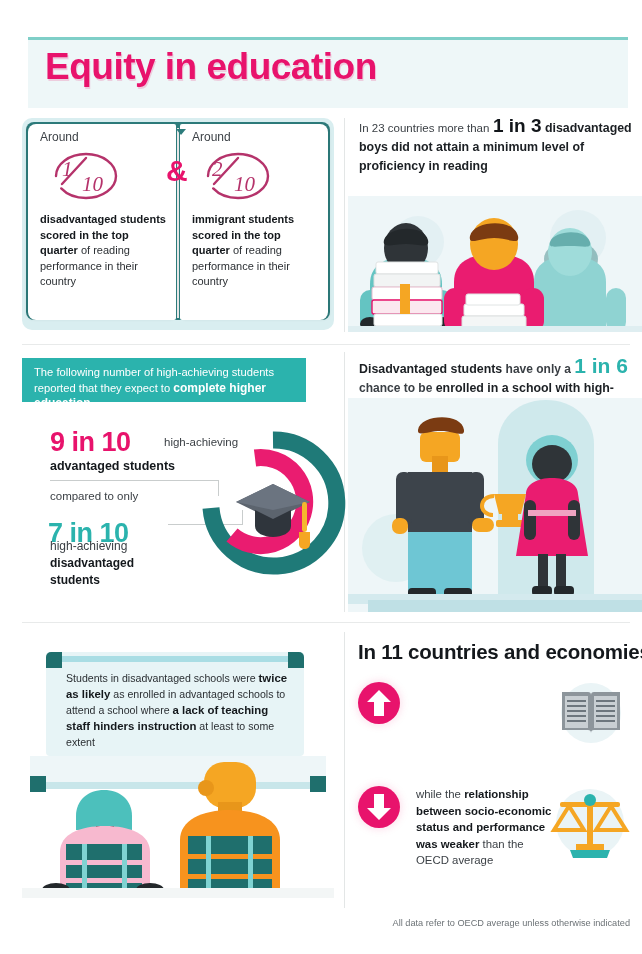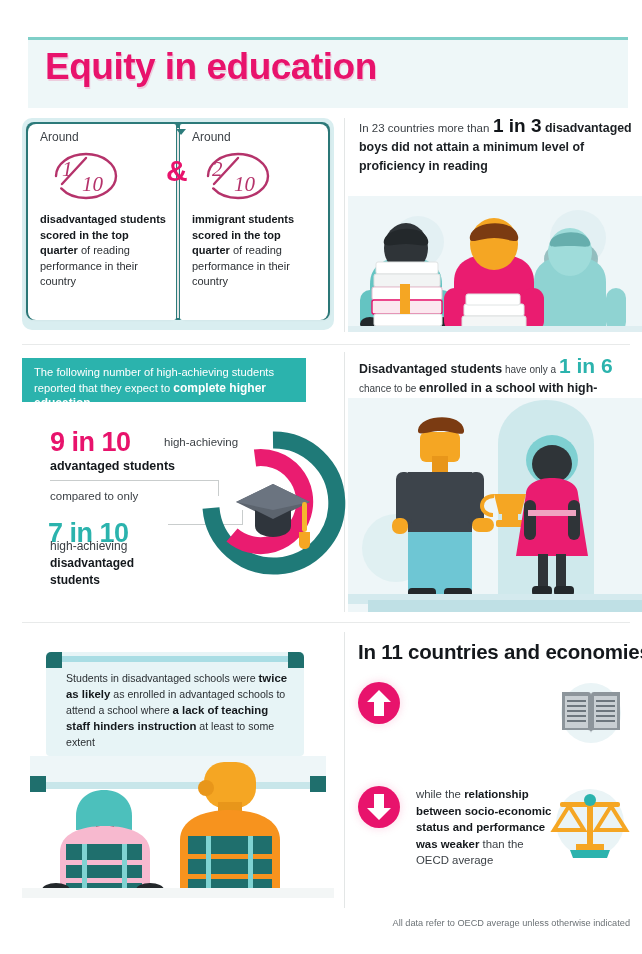--- a/index.html
+++ b/index.html
@@ -65,21 +65,21 @@
   .cmp{position:absolute;left:28px;top:80px;font-size:11.5px;color:#3a3f44;}
   .seven{position:absolute;left:26px;top:108px;font-size:27px;font-weight:bold;color:#2bb3ad;letter-spacing:-.5px;}
   .seven-sub{position:absolute;left:28px;top:128px;width:130px;font-size:12px;line-height:17px;color:#3a3f44;}
   .seven-sub b{font-weight:bold;color:#14181c;}
   .leader2{position:absolute;left:146px;top:114px;width:74px;height:1px;background:#c9cdcd;}
   .leader2b{position:absolute;left:220px;top:100px;width:1px;height:15px;background:#c9cdcd;}
   .donut{position:absolute;left:176px;top:12px;}
 
   
   .mr-text{position:absolute;left:359px;top:356px;width:278px;font-size:12.4px;line-height:19px;color:#1b1f23;}
-  .mr-text .light{font-weight:normal;color:#3a3f44;font-size:10px;text-align:right;}
+  .mr-text .light{font-weight:bold;color:#3a3f44;font-size:12px;text-align:right;}
   .mr-text .teal-big{font-size:21px;font-weight:bold;color:#2bb3ad;}
   .mr-text .bold{font-weight:bold;}
   .illus2{position:absolute;left:348px;top:398px;width:294px;height:214px;background:#eef6f8;overflow:hidden;}
 
   
   .wb{position:absolute;left:46px;top:652px;width:258px;height:104px;}
   .wb-board{position:absolute;inset:0;background:#e7f4f6;border-radius:4px;}
   .wb-top{position:absolute;left:8px;top:4px;width:242px;height:6px;background:#a9dde4;border-radius:3px;}
   .wb-c{position:absolute;width:16px;height:16px;background:#1f6f6d;}
   .wb-text{position:absolute;left:20px;top:18px;width:224px;font-size:10.6px;line-height:16px;color:#2b2f33;}

